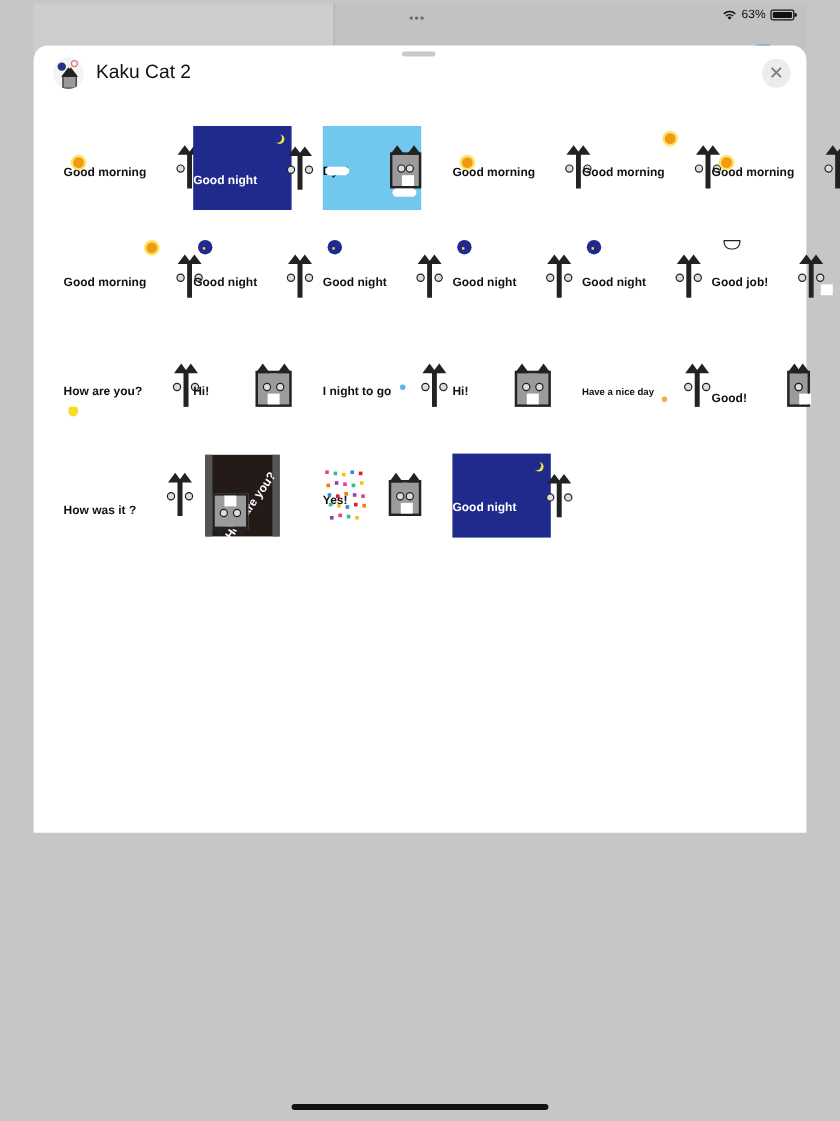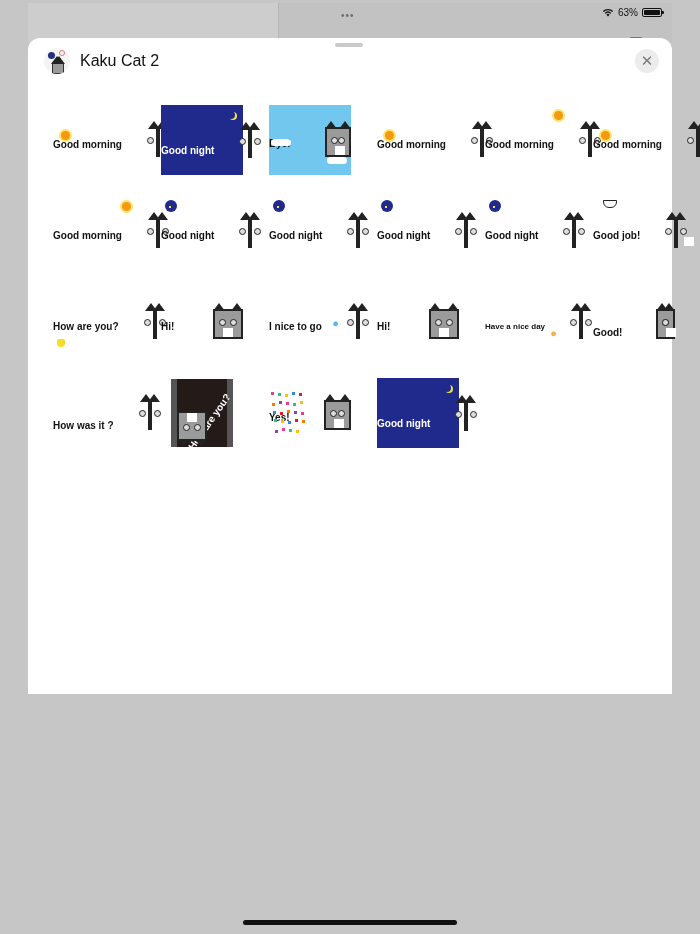--- a/index.html
+++ b/index.html
@@ -236,21 +236,21 @@
           <div class="cap" style="margin-top: 10px;">Hi!</div>
           <div class="cat">
             <span class="eye l"></span>
             <span class="eye r"></span>
             <span class="muzzle"></span>
           </div>
         </div>
       </div>
       <div class="cell">
         <div class="sticker">
-          <div class="cap" style="margin-top: 10px;">I nice to go</div>
+          <div class="cap" style="margin-top: 10px;">I night to go</div>
           <div class="cat">
             <span class="eye l"></span>
             <span class="eye r"></span>
             <span class="muzzle"></span>
           </div>
           <span class="paw" style="right: 12px; top: 30px; color: rgb(88, 183, 236);">●</span>
         </div>
       </div>
       <div class="cell">
         <div class="sticker">

